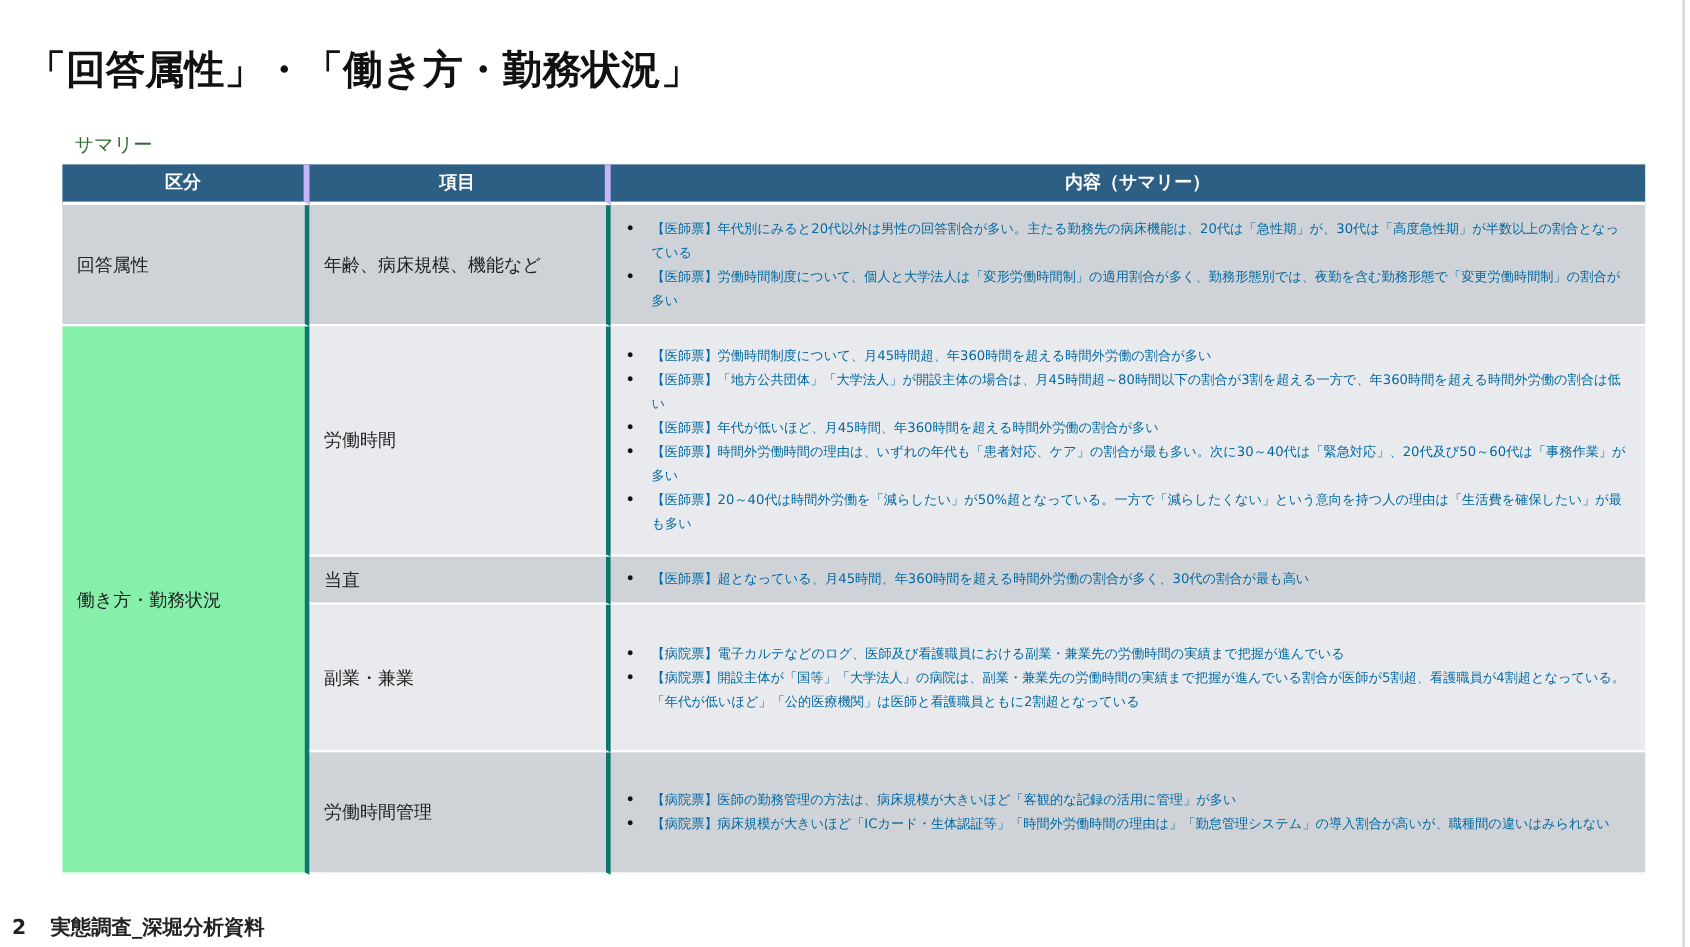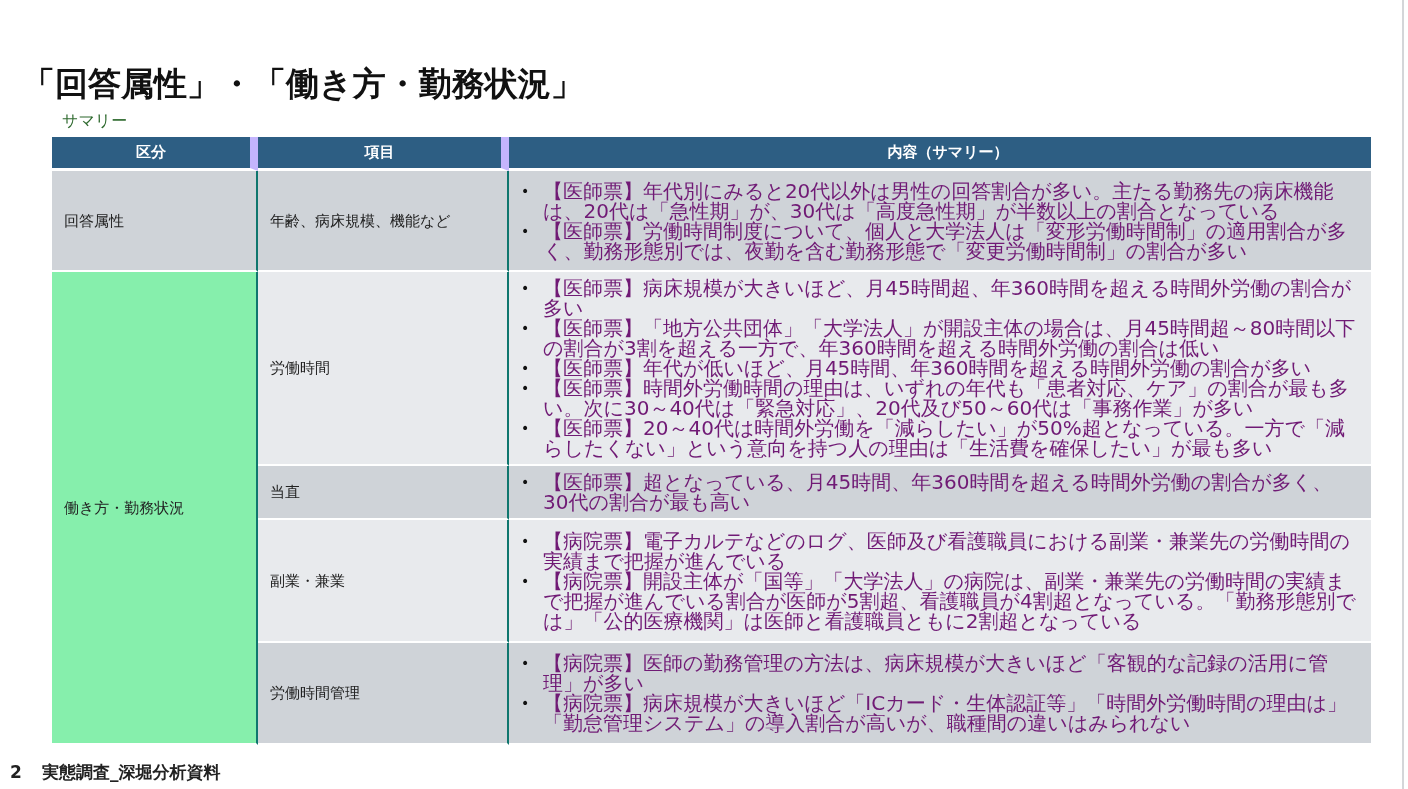--- a/index.html
+++ b/index.html
@@ -19,21 +19,21 @@
       position: absolute;
       left: 1402px;
       top: 0;
       width: 2px;
       height: 789px;
       background: #d4d6d9;
     }
     .page-title {
       position: absolute;
       left: 22px;
-      top: 61px;
+      top: 35px;
       font-size: 33px;
       font-weight: bold;
       color: #111111;
       letter-spacing: 0px;
       white-space: nowrap;
       line-height: 46px;
     }
     .section-label {
       position: absolute;
       left: 62px;
@@ -56,50 +56,50 @@
     .summary-table col.c2 { width: 251px; }
     .summary-table col.c3 { width: 862px; }
     .summary-table th {
       background: #2d5e83;
       color: #ffffff;
       font-size: 15px;
       font-weight: bold;
       height: 31px;
       padding: 0;
       text-align: center;
-      border-right: 8px solid #c4b5fd;
+      border-right: 5px solid #c4b5fd;
       border-bottom: 3px solid #ffffff;
     }
     .summary-table th:last-child { border-right: none; padding-left: 16px; }
     .summary-table td {
       font-size: 15px;
       padding: 0 0 0 12px;
       vertical-align: middle;
-      border-right: 2px solid #0f766e;
+      border-right: 4px solid #0f766e;
       border-bottom: 2px solid #ffffff;
       line-height: 20px;
     }
     .summary-table td:last-child { border-right: none; }
     .summary-table td.content-cell {
       padding: 6px 14px 6px 10px;
     }
     .row-dark td.shade { background: #cfd3d8; }
     .row-light td.shade { background: #e8eaed; }
     td.merged { background: #86efac; }
     .bullets {
       list-style: none;
       margin: 0;
       padding: 0;
     }
     .bullets li {
       position: relative;
       padding-left: 24px;
-      font-size: 20px;
+      font-size: 11px;
       line-height: 20px;
-      color: #701a75;
+      color: #0369a1;
     }
     .bullets li::before {
       content: "•";
       position: absolute;
       left: 2px;
       top: 0;
       font-size: 14px;
       color: #111111;
     }
     .footer {
@@ -149,42 +149,42 @@
           <li>【医師票】労働時間制度について、個人と大学法人は「変形労働時間制」の適用割合が多く、勤務形態別では、夜勤を含む勤務形態で「変更労働時間制」の割合が多い</li>
         </ul>
       </td>
     </tr>
 
     <tr class="row-light" style="height:192px;">
       <td class="merged" rowspan="4">働き方・勤務状況</td>
       <td class="shade">労働時間</td>
       <td class="shade content-cell">
         <ul class="bullets">
-          <li>【医師票】病床規模が大きいほど、月45時間超、年360時間を超える時間外労働の割合が多い</li>
+          <li>【医師票】労働時間制度について、月45時間超、年360時間を超える時間外労働の割合が多い</li>
           <li>【医師票】「地方公共団体」「大学法人」が開設主体の場合は、月45時間超～80時間以下の割合が3割を超える一方で、年360時間を超える時間外労働の割合は低い</li>
           <li>【医師票】年代が低いほど、月45時間、年360時間を超える時間外労働の割合が多い</li>
           <li>【医師票】時間外労働時間の理由は、いずれの年代も「患者対応、ケア」の割合が最も多い。次に30～40代は「緊急対応」、20代及び50～60代は「事務作業」が多い</li>
           <li>【医師票】20～40代は時間外労働を「減らしたい」が50%超となっている。一方で「減らしたくない」という意向を持つ人の理由は「生活費を確保したい」が最も多い</li>
         </ul>
       </td>
     </tr>
-    <tr class="row-dark" style="height:52px;">
+    <tr class="row-dark" style="height:40px;">
       <td class="shade">当直</td>
       <td class="shade content-cell">
         <ul class="bullets">
           <li>【医師票】超となっている、月45時間、年360時間を超える時間外労働の割合が多く、30代の割合が最も高い</li>
         </ul>
       </td>
     </tr>
     <tr class="row-light" style="height:123px;">
       <td class="shade">副業・兼業</td>
       <td class="shade content-cell">
         <ul class="bullets">
           <li>【病院票】電子カルテなどのログ、医師及び看護職員における副業・兼業先の労働時間の実績まで把握が進んでいる</li>
-          <li>【病院票】開設主体が「国等」「大学法人」の病院は、副業・兼業先の労働時間の実績まで把握が進んでいる割合が医師が5割超、看護職員が4割超となっている。「勤務形態別では」「公的医療機関」は医師と看護職員ともに2割超となっている</li>
+          <li>【病院票】開設主体が「国等」「大学法人」の病院は、副業・兼業先の労働時間の実績まで把握が進んでいる割合が医師が5割超、看護職員が4割超となっている。「年代が低いほど」「公的医療機関」は医師と看護職員ともに2割超となっている</li>
         </ul>
       </td>
     </tr>
     <tr class="row-dark" style="height:102px;">
       <td class="shade">労働時間管理</td>
       <td class="shade content-cell">
         <ul class="bullets">
           <li>【病院票】医師の勤務管理の方法は、病床規模が大きいほど「客観的な記録の活用に管理」が多い</li>
           <li>【病院票】病床規模が大きいほど「ICカード・生体認証等」「時間外労働時間の理由は」「勤怠管理システム」の導入割合が高いが、職種間の違いはみられない</li>
         </ul>

